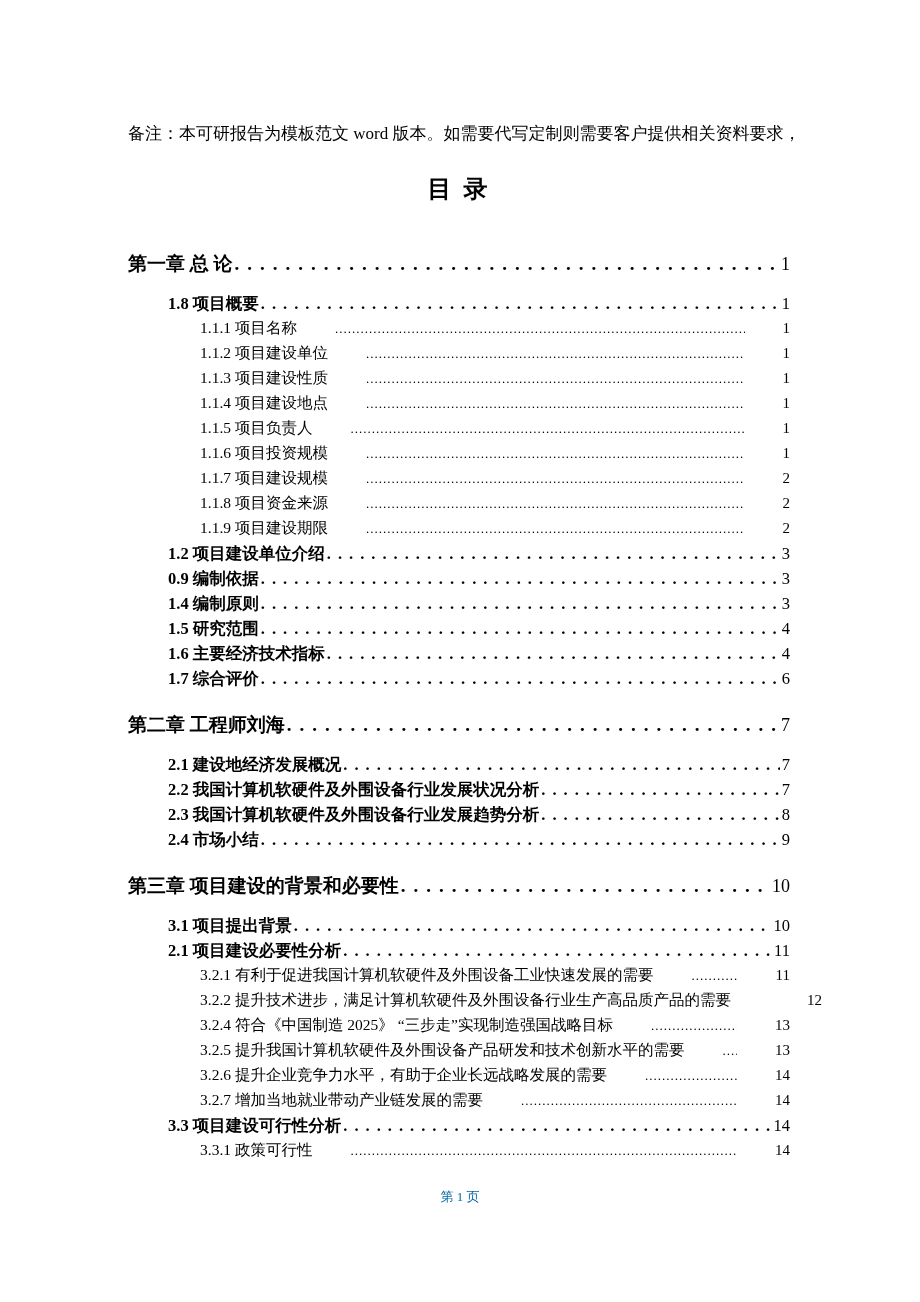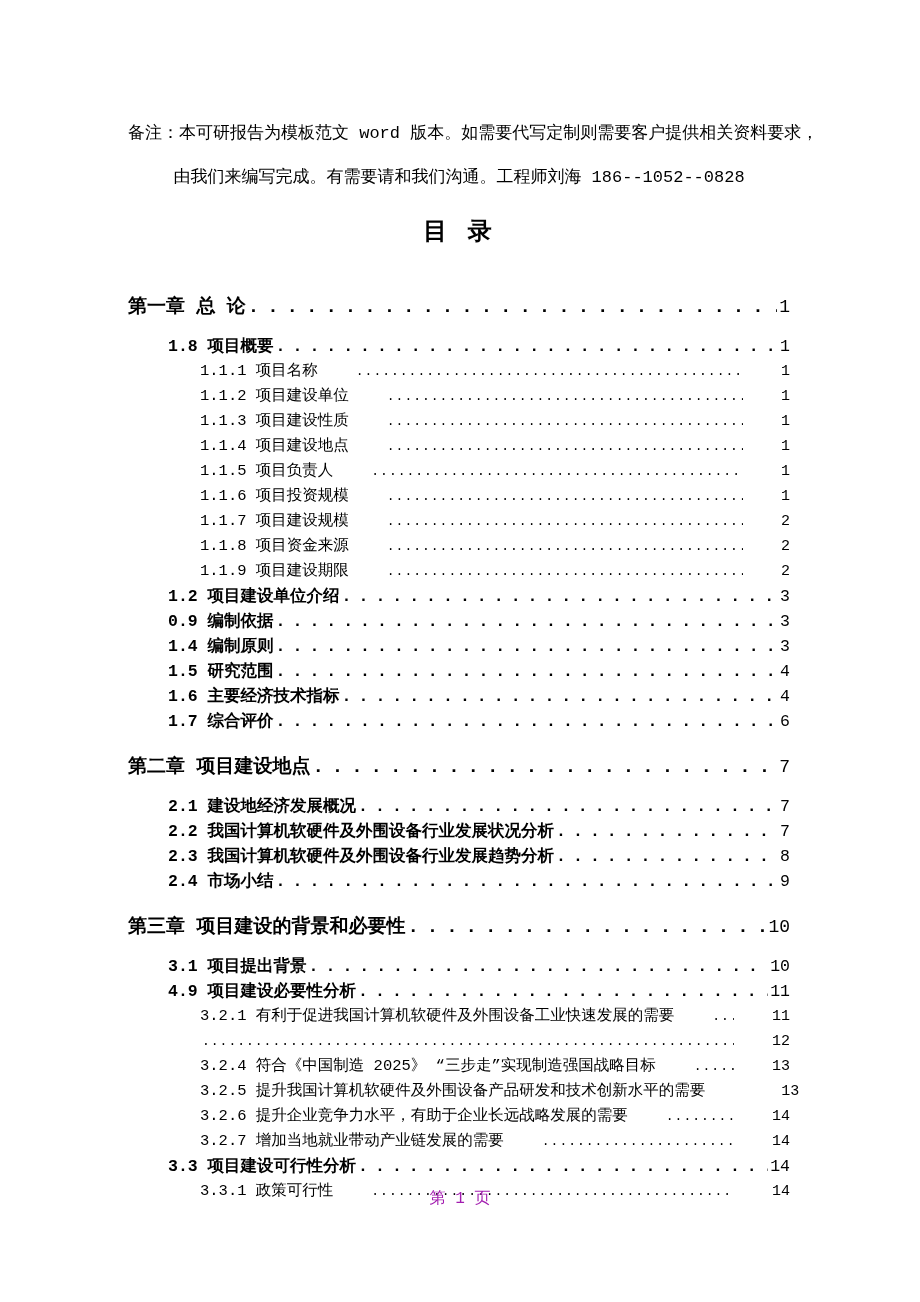--- a/index.html
+++ b/index.html
@@ -3,21 +3,21 @@
 <meta charset="utf-8">
 <style>
   * { box-sizing: border-box; }
   html, body { margin: 0; padding: 0; background: #ffffff; }
   .page {
     position: relative;
     width: 920px;
     height: 1302px;
     background: #ffffff;
     color: #000000;
-    font-family: Liberation Mono, monospace;
+    font-family: Liberation Serif, serif;
     padding: 112px 130px 0 128px;
     overflow: hidden;
   }
   .note {
     text-align: center;
     font-size: 17px;
     line-height: 44px;
     white-space: nowrap;
   }
   .toc-title {
@@ -79,31 +79,30 @@
   }
   .level3 .leader::after { letter-spacing: 1px; font-size: 13px; }
   .level3 .toc-page { font-size: 15px; }
 
   .footer {
     position: absolute;
     top: 1188px;
     left: 0;
     width: 100%;
     text-align: center;
-    font-size: 16px;
-    color: #a21caf;
+    font-size: 13px;
+    color: #0369a1;
   }
 </style>
 </head>
 <body>
 
 <div class="page">
   <div class="note">
     <div>备注：本可研报告为模板范文 word 版本。如需要代写定制则需要客户提供相关资料要求，</div>
-    <div>由我们来编写完成。有需要请和我们沟通。工程师刘海 186--1052--0828</div>
   </div>
 
   <h1 class="toc-title">目 录</h1>
 
   <div class="toc" id="toc-list">
       <div class="toc-row level1">
         <span class="toc-label">第一章 总 论</span>
         <span class="leader"></span>
         <span class="toc-page">1</span>
       </div>
@@ -181,21 +180,21 @@
         <span class="toc-label">1.6 主要经济技术指标</span>
         <span class="leader"></span>
         <span class="toc-page">4</span>
       </div>
       <div class="toc-row level2">
         <span class="toc-label">1.7 综合评价</span>
         <span class="leader"></span>
         <span class="toc-page">6</span>
       </div>
       <div class="toc-row level1">
-        <span class="toc-label">第二章 项目建设地点</span>
+        <span class="toc-label">第二章 工程师刘海</span>
         <span class="leader"></span>
         <span class="toc-page">7</span>
       </div>
       <div class="toc-row level2">
         <span class="toc-label">2.1 建设地经济发展概况</span>
         <span class="leader"></span>
         <span class="toc-page">7</span>
       </div>
       <div class="toc-row level2">
         <span class="toc-label">2.2 我国计算机软硬件及外围设备行业发展状况分析</span>
@@ -216,30 +215,31 @@
         <span class="toc-label">第三章 项目建设的背景和必要性</span>
         <span class="leader"></span>
         <span class="toc-page">10</span>
       </div>
       <div class="toc-row level2">
         <span class="toc-label">3.1 项目提出背景</span>
         <span class="leader"></span>
         <span class="toc-page">10</span>
       </div>
       <div class="toc-row level2">
-        <span class="toc-label">4.9 项目建设必要性分析</span>
+        <span class="toc-label">2.1 项目建设必要性分析</span>
         <span class="leader"></span>
         <span class="toc-page">11</span>
       </div>
       <div class="toc-row level3">
         <span class="toc-label">3.2.1 有利于促进我国计算机软硬件及外围设备工业快速发展的需要</span>
         <span class="leader"></span>
         <span class="toc-page">11</span>
       </div>
       <div class="toc-row level3">
+        <span class="toc-label">3.2.2 提升技术进步，满足计算机软硬件及外围设备行业生产高品质产品的需要</span>
         <span class="leader"></span>
         <span class="toc-page">12</span>
       </div>
       <div class="toc-row level3">
         <span class="toc-label">3.2.4 符合《中国制造 2025》 “三步走”实现制造强国战略目标</span>
         <span class="leader"></span>
         <span class="toc-page">13</span>
       </div>
       <div class="toc-row level3">
         <span class="toc-label">3.2.5 提升我国计算机软硬件及外围设备产品研发和技术创新水平的需要</span>

